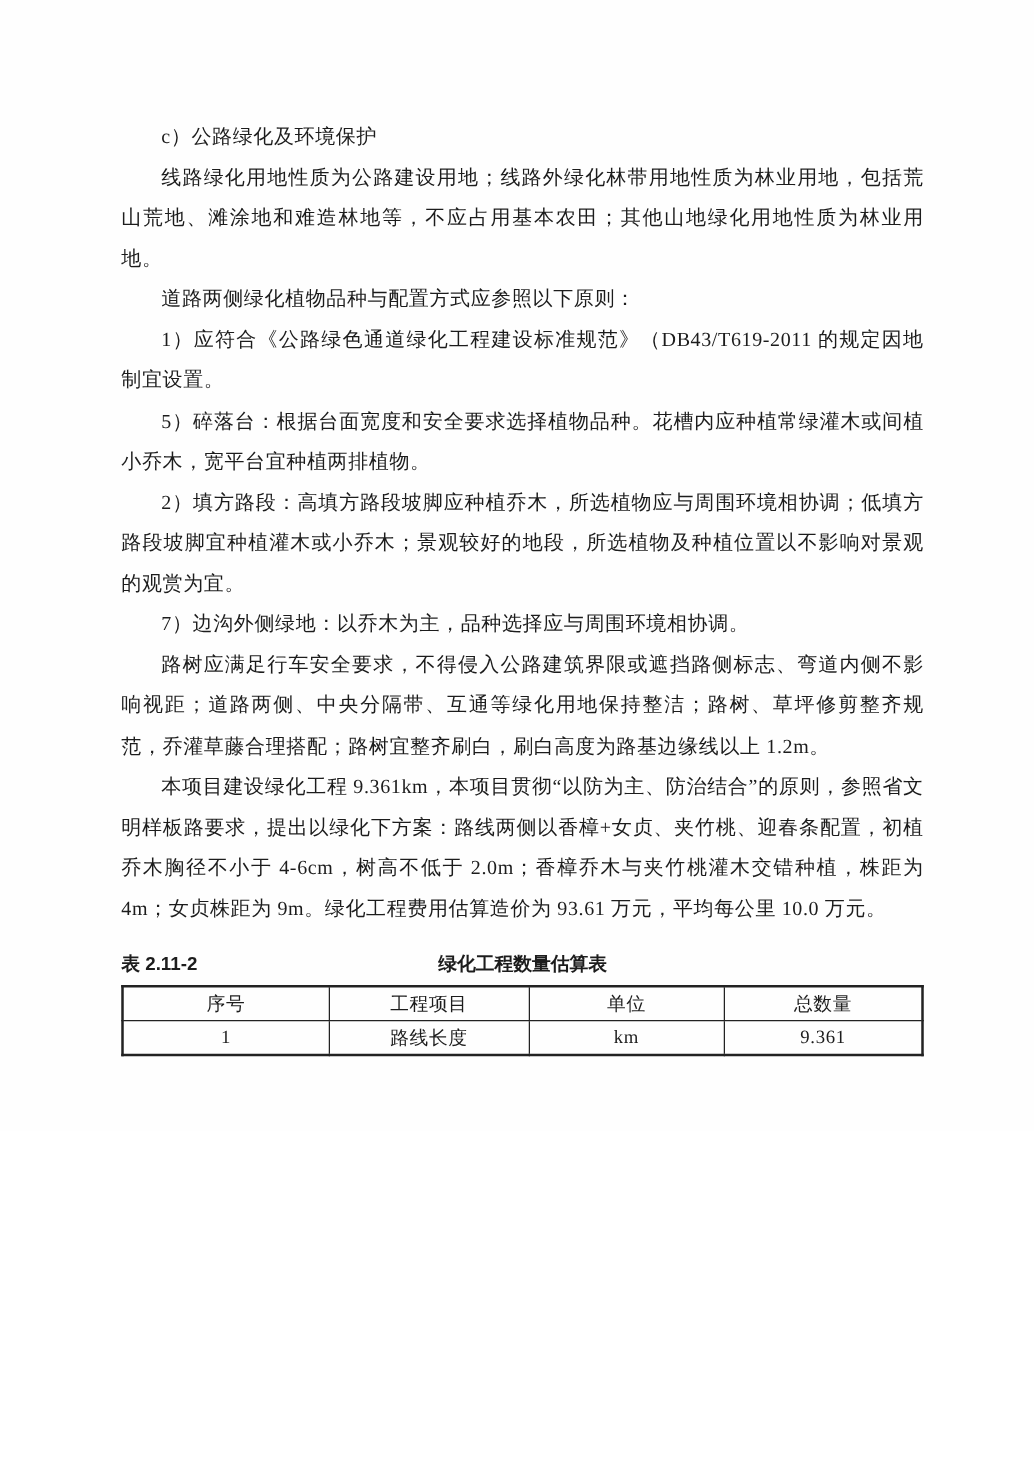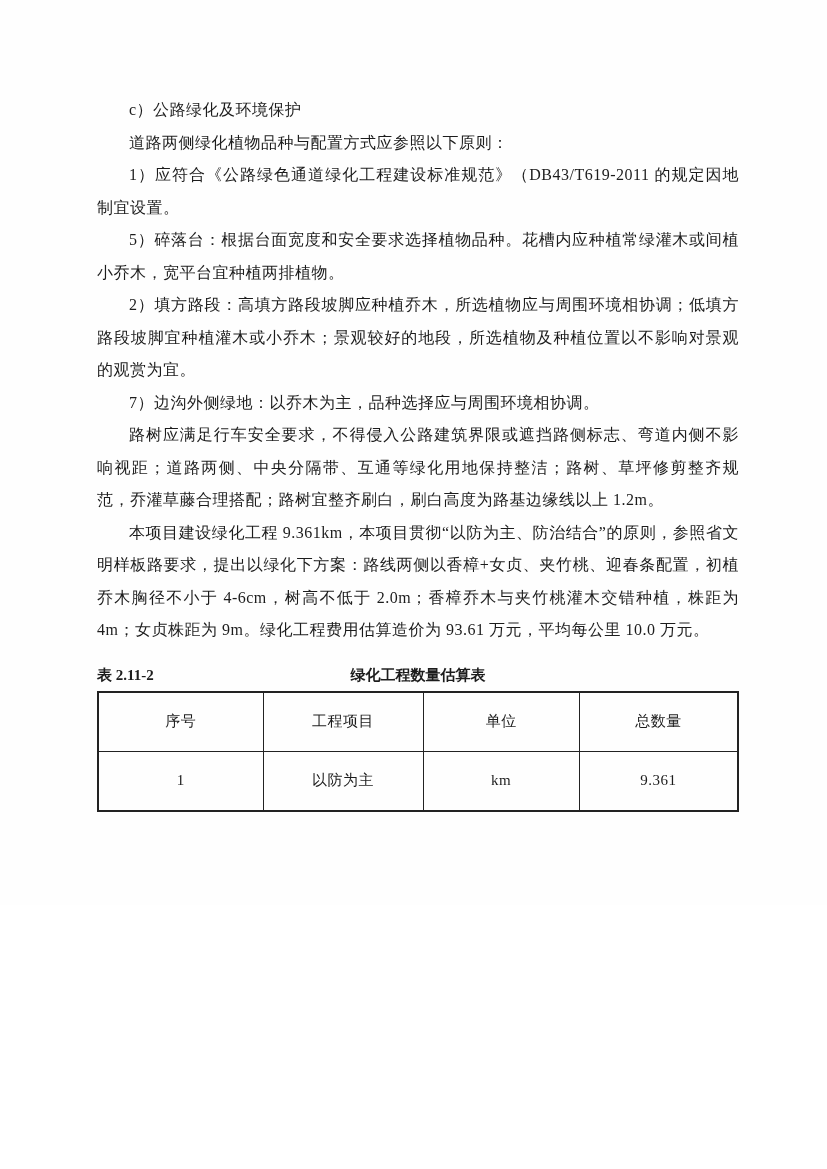--- a/index.html
+++ b/index.html
@@ -31,21 +31,21 @@
     letter-spacing: 0.5px;
   }
   .content p.heading {
     text-align: left;
   }
   .table-caption {
     position: relative;
     margin-top: 19px;
     margin-bottom: 7px;
     height: 18px;
-    font-family: Liberation Serif, serif;
+    font-family: Liberation Sans, sans-serif;
     font-weight: bold;
     font-size: 15px;
     line-height: 18px;
   }
   .table-caption .label {
     position: absolute;
     left: 0;
     top: 0;
   }
   .table-caption .title {
@@ -60,21 +60,21 @@
     font-size: 15px;
   }
   table.qty-table, table.qty-table tr, table.qty-table td, table.qty-table th {
     border: 1px solid #222;
   }
   table.qty-table {
     border: 2px solid #222;
   }
   table.qty-table th, table.qty-table td {
     height: 26px;
-    padding: 16px 4px;
+    padding: 0 4px;
     text-align: center;
     vertical-align: middle;
     font-weight: normal;
     letter-spacing: 0.5px;
   }
   .col-seq   { width: 25.8%; }
   .col-item  { width: 25.0%; }
   .col-unit  { width: 24.4%; }
   .col-total { width: 24.8%; }
   .footer {
@@ -88,20 +88,21 @@
   }
 </style>
 </head>
 <body>
 
 <div class="page">
   <div class="content">
 
     <p class="heading">c）公路绿化及环境保护</p>
 
+    <p>线路绿化用地性质为公路建设用地；线路外绿化林带用地性质为林业用地，包括荒山荒地、滩涂地和难造林地等，不应占用基本农田；其他山地绿化用地性质为林业用地。</p>
     <p>道路两侧绿化植物品种与配置方式应参照以下原则：</p>
     <p>1）应符合《公路绿色通道绿化工程建设标准规范》（DB43/T619-2011 的规定因地制宜设置。</p>
     <p>5）碎落台：根据台面宽度和安全要求选择植物品种。花槽内应种植常绿灌木或间植小乔木，宽平台宜种植两排植物。</p>
     <p>2）填方路段：高填方路段坡脚应种植乔木，所选植物应与周围环境相协调；低填方路段坡脚宜种植灌木或小乔木；景观较好的地段，所选植物及种植位置以不影响对景观的观赏为宜。</p>
     <p>7）边沟外侧绿地：以乔木为主，品种选择应与周围环境相协调。</p>
     <p>路树应满足行车安全要求，不得侵入公路建筑界限或遮挡路侧标志、弯道内侧不影响视距；道路两侧、中央分隔带、互通等绿化用地保持整洁；路树、草坪修剪整齐规范，乔灌草藤合理搭配；路树宜整齐刷白，刷白高度为路基边缘线以上 1.2m。</p>
     <p>本项目建设绿化工程 9.361km，本项目贯彻“以防为主、防治结合”的原则，参照省文明样板路要求，提出以绿化下方案：路线两侧以香樟+女贞、夹竹桃、迎春条配置，初植乔木胸径不小于 4-6cm，树高不低于 2.0m；香樟乔木与夹竹桃灌木交错种植，株距为 4m；女贞株距为 9m。绿化工程费用估算造价为 93.61 万元，平均每公里 10.0 万元。</p>
 
     <div class="table-caption">
       <span class="label">表 2.11-2</span>
@@ -117,21 +118,21 @@
       </colgroup>
       <tbody>
           <tr>
         <th>序号</th>
         <th>工程项目</th>
         <th>单位</th>
         <th>总数量</th>
       </tr>
       <tr>
         <td>1</td>
-        <td>以防为主</td>
+        <td>路线长度</td>
         <td>km</td>
         <td>9.361</td>
       </tr>
     </tbody>
       </table>
 
   </div>
 
   <div class="footer">26</div>
 </div>

